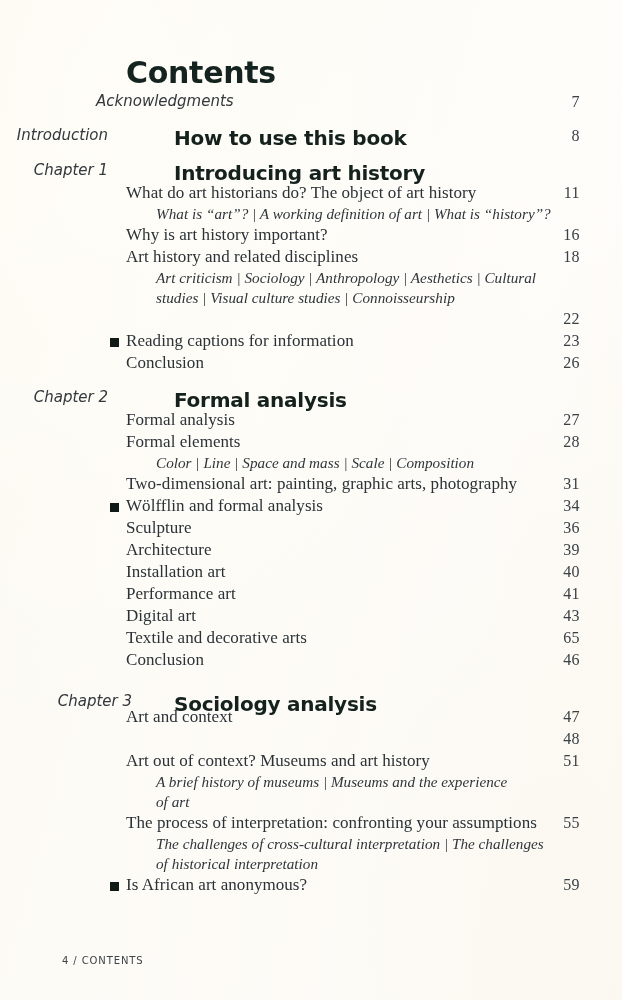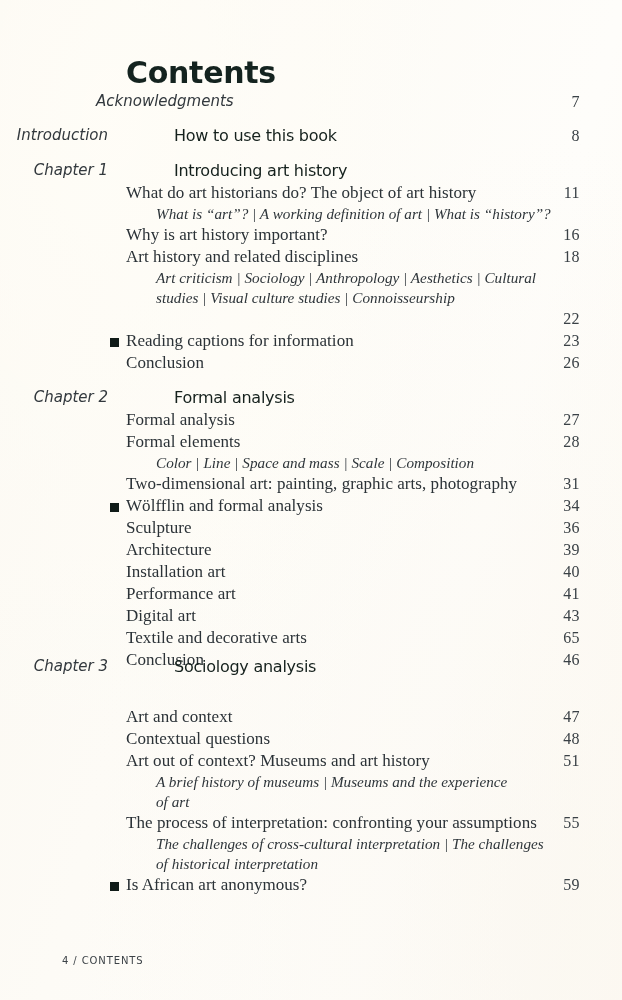--- a/index.html
+++ b/index.html
@@ -51,22 +51,22 @@
     font-style: italic;
     font-size: 15px;
     color: #32383d;
     white-space: nowrap;
   }
   .chapter-title {
     position: absolute;
     left: 174px;
     top: 0;
     font-family: "DejaVu Sans", sans-serif;
-    font-weight: normal;
-    font-size: 16px;
+    font-weight: bold;
+    font-size: 20px;
     letter-spacing: -0.25px;
     color: #15211d;
     white-space: nowrap;
   }
   
   .plain-italic {
     position: absolute;
     left: 96px;
     top: 0;
     font-family: "DejaVu Sans", sans-serif;
@@ -240,30 +240,29 @@
         <span class="pageno">43</span>
       </div>
       <div class="row" style="top: 628px;">
         <span class="entry">Textile and decorative arts</span>
         <span class="pageno">65</span>
       </div>
       <div class="row" style="top: 650px;">
         <span class="entry">Conclusion</span>
         <span class="pageno">46</span>
       </div>
-      <div class="row" style="top: 657px;">
+      <div class="row" style="top: 692px; padding-left: 24px;">
         <span class="label">Chapter 3</span>
         <span class="chapter-title">Sociology analysis</span>
       </div>
       <div class="row" style="top: 707px;">
         <span class="entry">Art and context</span>
         <span class="pageno">47</span>
       </div>
       <div class="row" style="top: 729px;">
-        <span class="entry">Contextual questions</span>
         <span class="pageno">48</span>
       </div>
       <div class="row" style="top: 751px;">
         <span class="entry">Art out of context? Museums and art history</span>
         <span class="pageno">51</span>
       </div>
       <div class="row" style="top: 773px; height: 20px;">
         <span class="sub">A  brief history of museums | Museums and the experience</span>
       </div>
       <div class="row" style="top: 793px; height: 20px;">

